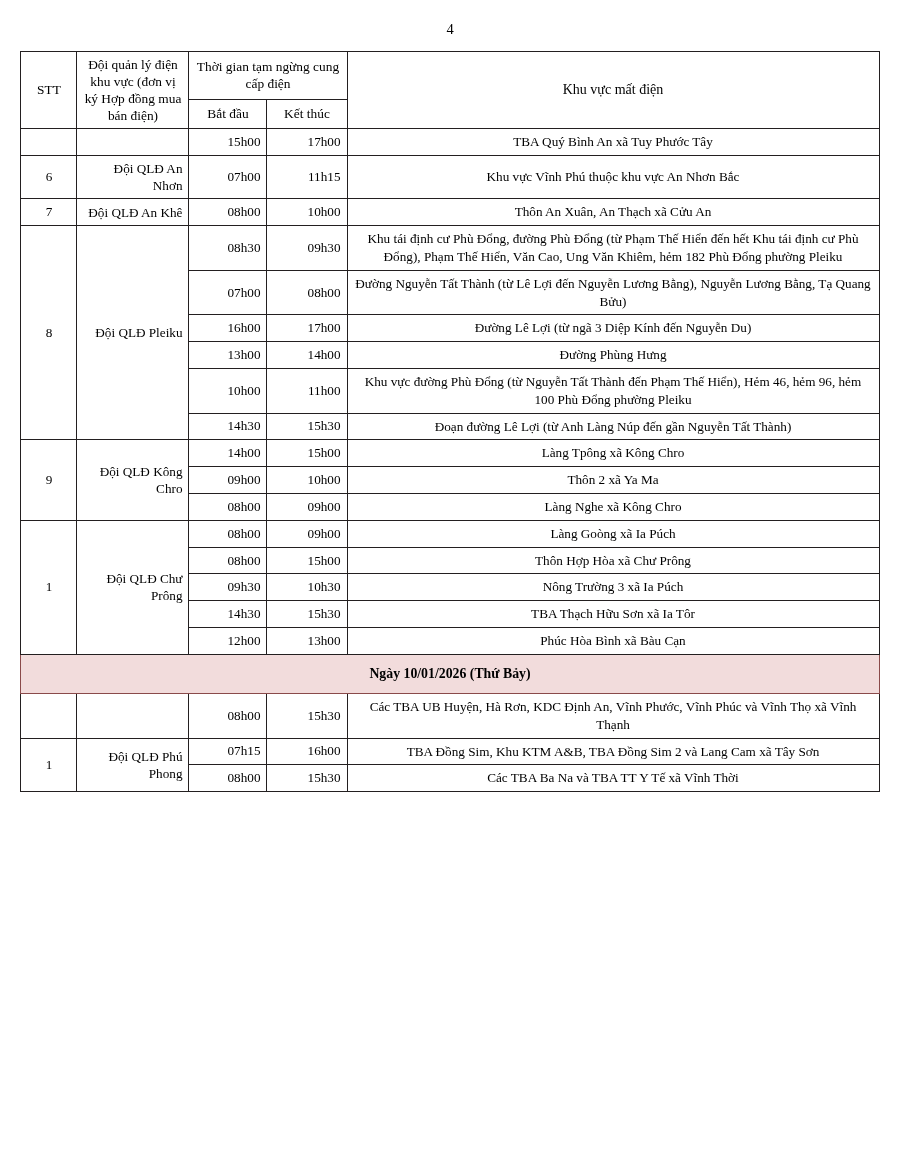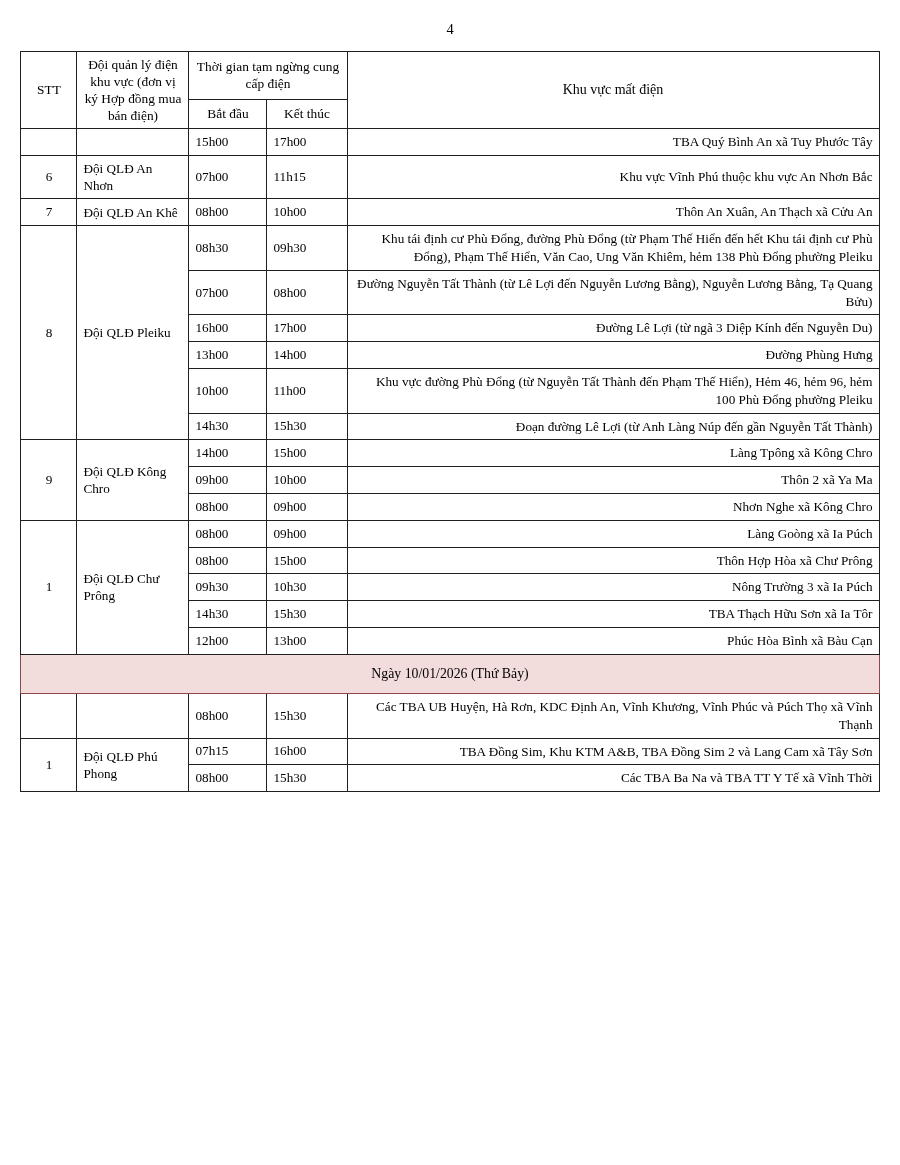--- a/index.html
+++ b/index.html
@@ -59,41 +59,41 @@
   th.hdr-team { }
   th.hdr-period { }
   th.hdr-start, th.hdr-end { }
   th.hdr-area { font-size: 14px; margin-top: 31px; }
 
   td.c-num {
     text-align: center;
     vertical-align: middle;
   }
   td.c-teamname {
-    text-align: left;
+    text-align: right;
     vertical-align: middle;
     line-height: 1.3;
   }
   td.c-time {
-    text-align: left;
+    text-align: right;
     vertical-align: middle;
     white-space: nowrap;
   }
   td.c-areatext {
-    text-align: right;
+    text-align: center;
     vertical-align: middle;
     line-height: 1.35;
     padding-left: 8px;
     padding-right: 8px;
   }
   tr.daterow td {
     background: #f2dcdc;
     border: 1.1px solid #8a4a4a;
     text-align: center;
-    font-weight: normal;
+    font-weight: bold;
     font-size: 13.8px;
     padding-top: 11px;
     padding-bottom: 11px;
   }
 </style>
 </head>
 <body>
 
 <div class="page">
 
@@ -139,21 +139,21 @@
           <td class="c-teamname" rowspan="1">Đội QLĐ An Khê</td>
           <td class="c-time">08h00</td>
           <td class="c-time">10h00</td>
           <td class="c-areatext">Thôn An Xuân, An Thạch xã Cửu An</td>
         </tr>
         <tr>
           <td class="c-num" rowspan="6">8</td>
           <td class="c-teamname" rowspan="6">Đội QLĐ Pleiku</td>
           <td class="c-time">08h30</td>
           <td class="c-time">09h30</td>
-          <td class="c-areatext">Khu tái định cư Phù Đổng, đường Phù Đổng (từ Phạm Thế Hiển đến hết Khu tái định cư Phù Đổng), Phạm Thế Hiển, Văn Cao, Ung Văn Khiêm, hẻm 138 Phù Đổng phường Pleiku</td>
+          <td class="c-areatext">Khu tái định cư Phù Đổng, đường Phù Đổng (từ Phạm Thế Hiển đến hết Khu tái định cư Phù Đổng), Phạm Thế Hiển, Văn Cao, Ung Văn Khiêm, hẻm 182 Phù Đổng phường Pleiku</td>
         </tr>
         <tr>
           <td class="c-time">07h00</td>
           <td class="c-time">08h00</td>
           <td class="c-areatext">Đường Nguyễn Tất Thành (từ Lê Lợi đến Nguyễn Lương Bằng), Nguyễn Lương Bằng, Tạ Quang Bửu)</td>
         </tr>
         <tr>
           <td class="c-time">16h00</td>
           <td class="c-time">17h00</td>
           <td class="c-areatext">Đường Lê Lợi (từ ngã 3 Diệp Kính đến Nguyễn Du)</td>
@@ -181,21 +181,21 @@
           <td class="c-areatext">Làng Tpông xã  Kông Chro</td>
         </tr>
         <tr>
           <td class="c-time">09h00</td>
           <td class="c-time">10h00</td>
           <td class="c-areatext">Thôn 2 xã Ya Ma</td>
         </tr>
         <tr>
           <td class="c-time">08h00</td>
           <td class="c-time">09h00</td>
-          <td class="c-areatext">Nhơn Nghe xã Kông Chro</td>
+          <td class="c-areatext">Làng Nghe xã Kông Chro</td>
         </tr>
         <tr>
           <td class="c-num" rowspan="5">1</td>
           <td class="c-teamname" rowspan="5">Đội QLĐ Chư Prông</td>
           <td class="c-time">08h00</td>
           <td class="c-time">09h00</td>
           <td class="c-areatext">Làng Goòng xã Ia Púch</td>
         </tr>
         <tr>
           <td class="c-time">08h00</td>
@@ -218,21 +218,21 @@
           <td class="c-areatext">Phúc Hòa Bình xã Bàu Cạn</td>
         </tr>
         <tr class="daterow">
           <td colspan="5">Ngày 10/01/2026 (Thứ Bảy)</td>
         </tr>
         <tr>
           <td class="c-num" rowspan="1"></td>
           <td class="c-teamname" rowspan="1"></td>
           <td class="c-time">08h00</td>
           <td class="c-time">15h30</td>
-          <td class="c-areatext">Các TBA UB Huyện, Hà Rơn, KDC Định An, Vĩnh Khương, Vĩnh Phúc và Púch Thọ xã Vĩnh Thạnh</td>
+          <td class="c-areatext">Các TBA UB Huyện, Hà Rơn, KDC Định An, Vĩnh Phước, Vĩnh Phúc và Vĩnh Thọ xã Vĩnh Thạnh</td>
         </tr>
         <tr>
           <td class="c-num" rowspan="2">1</td>
           <td class="c-teamname" rowspan="2">Đội QLĐ Phú Phong</td>
           <td class="c-time">07h15</td>
           <td class="c-time">16h00</td>
           <td class="c-areatext">TBA Đồng Sim, Khu KTM A&amp;B, TBA Đồng Sim 2 và Lang Cam xã  Tây Sơn</td>
         </tr>
         <tr>
           <td class="c-time">08h00</td>

